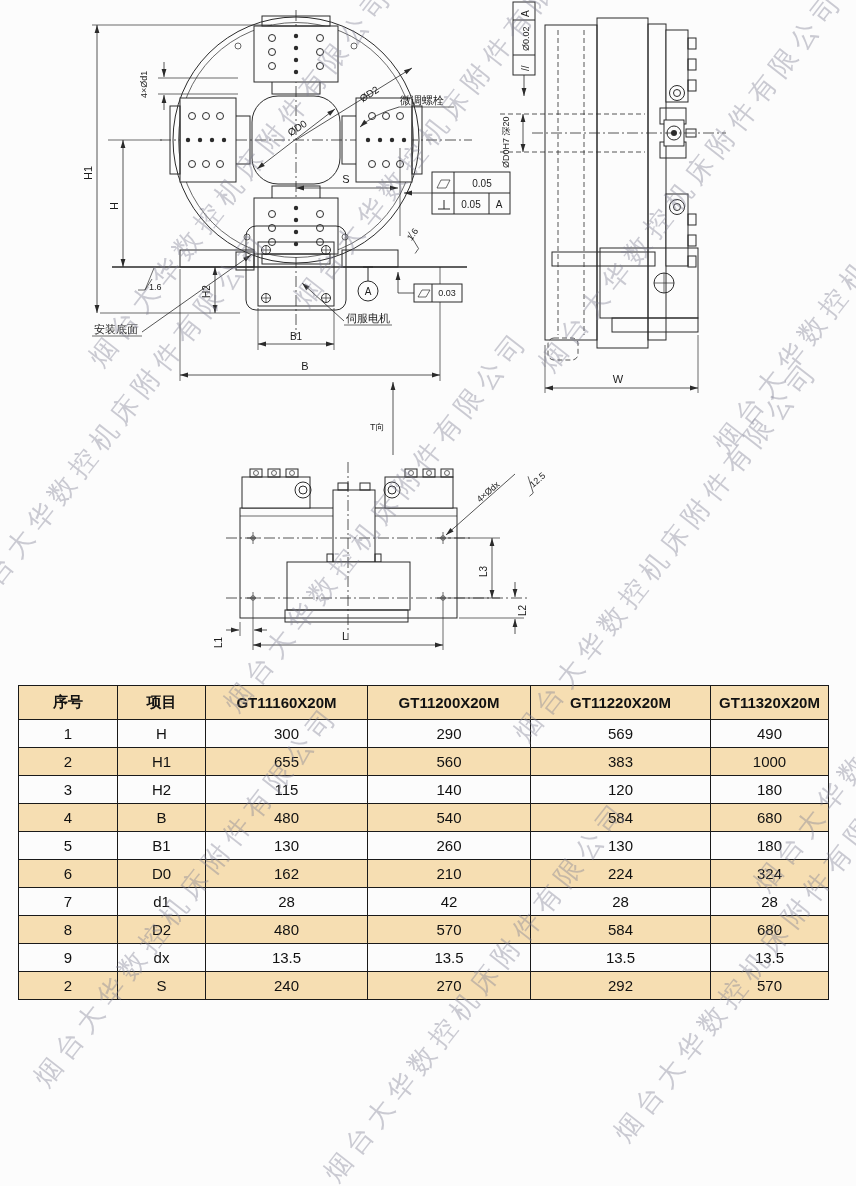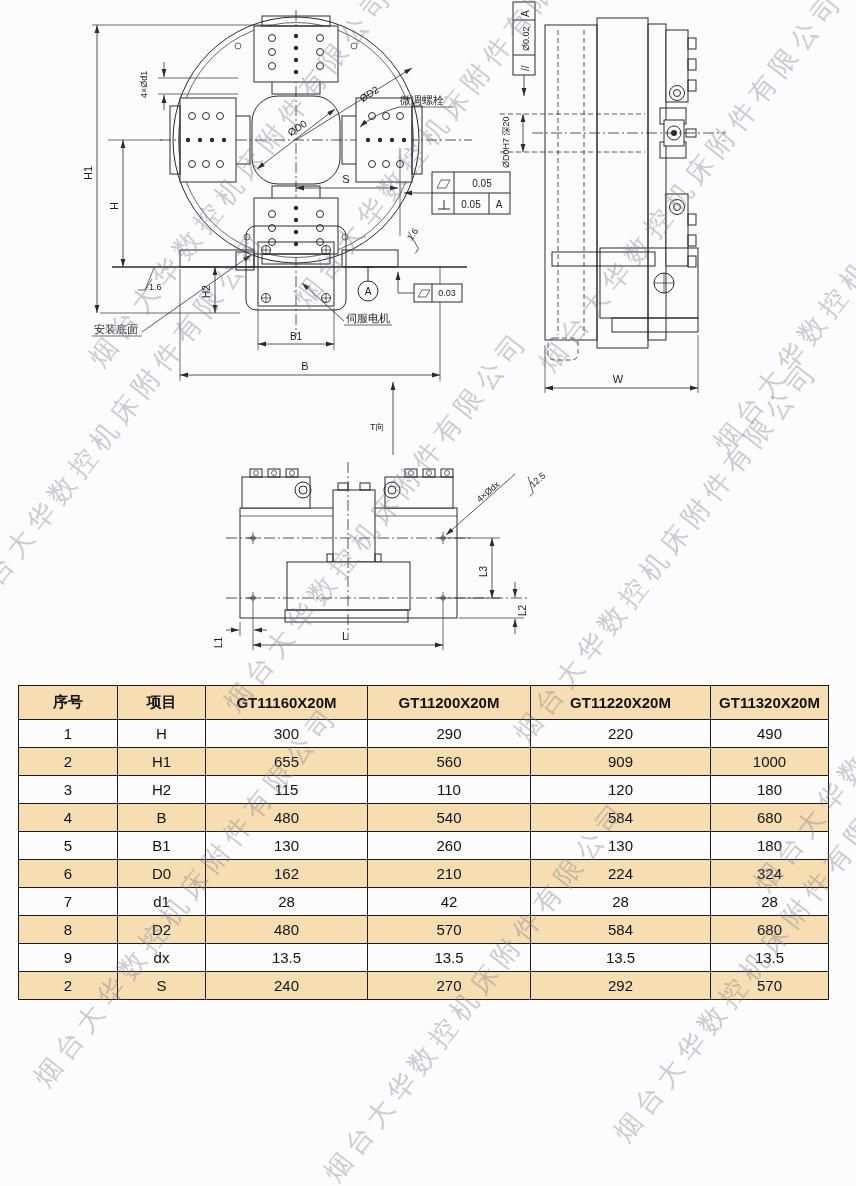--- a/index.html
+++ b/index.html
@@ -448,36 +448,36 @@
         <th>GT11220X20M</th>
         <th>GT11320X20M</th>
       </tr>
     </thead>
     <tbody>
         <tr>
           <td>1</td>
           <td>H</td>
           <td>300</td>
           <td>290</td>
-          <td>220</td>
+          <td>569</td>
           <td>490</td>
         </tr>
         <tr>
           <td>2</td>
           <td>H1</td>
           <td>655</td>
           <td>560</td>
-          <td>909</td>
+          <td>383</td>
           <td>1000</td>
         </tr>
         <tr>
           <td>3</td>
           <td>H2</td>
           <td>115</td>
-          <td>110</td>
+          <td>140</td>
           <td>120</td>
           <td>180</td>
         </tr>
         <tr>
           <td>4</td>
           <td>B</td>
           <td>480</td>
           <td>540</td>
           <td>584</td>
           <td>680</td>

